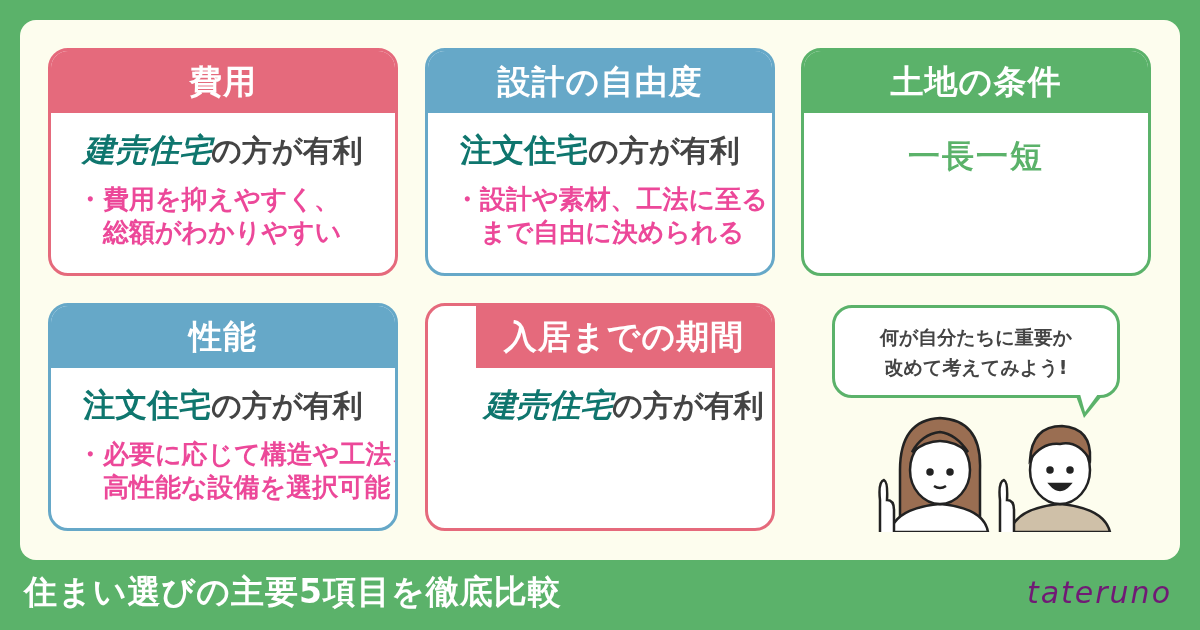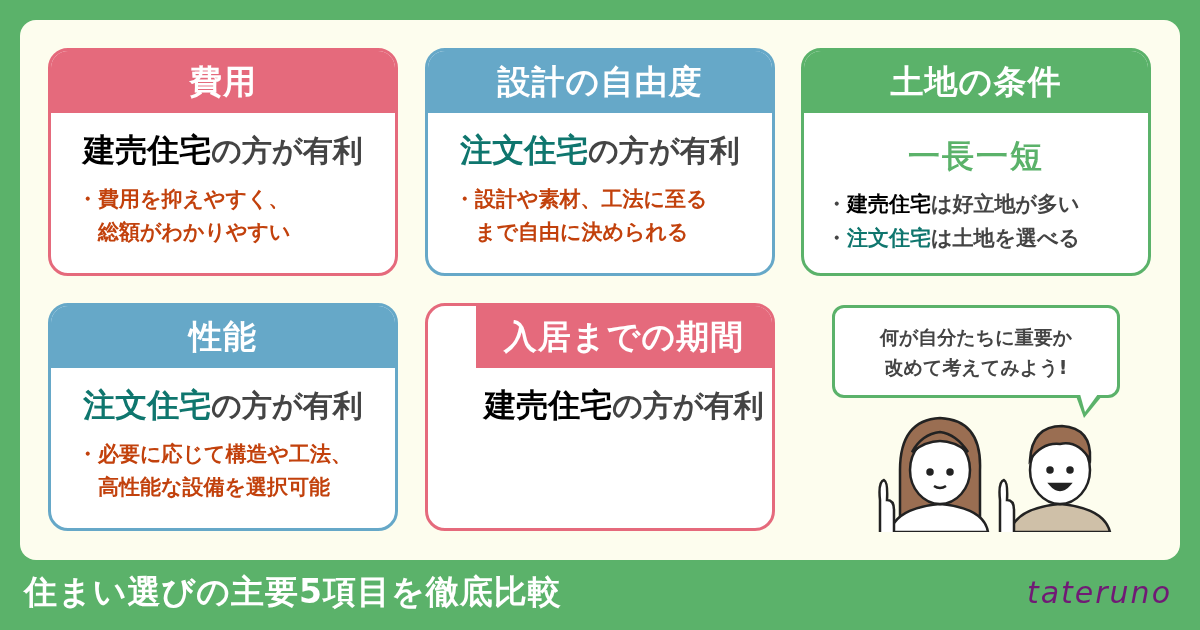--- a/index.html
+++ b/index.html
@@ -3,28 +3,28 @@
 <meta charset="utf-8">
 <style>
   * { box-sizing: border-box; margin: 0; padding: 0; }
   html, body { width: 1200px; height: 630px; overflow: hidden; }
   body { background: #5bb26a; font-family: "DejaVu Sans", sans-serif; position: relative; }
   .panel { position: absolute; left: 20px; top: 20px; width: 1160px; height: 540px; background: #fdfdee; border-radius: 16px; }
   .card { position: absolute; width: 350px; height: 228px; background: #fff; border: 3px solid; border-radius: 20px; overflow: hidden; }
   .card .head { height: 62px; display: flex; align-items: center; justify-content: center; color: #fff; font-size: 33px; font-weight: bold; letter-spacing: 1px; }
   .card .lead { text-align: center; margin-top: 16px; font-size: 30px; font-weight: bold; color: #444; white-space: nowrap; }
   .card .lead .hl { font-size: 32px; }
-  .card .desc { margin: 10px 0 0 26px; font-size: 21px; font-weight: bold; color: #c2410c; line-height: 33px; white-space: pre; }
+  .card .desc { margin: 10px 0 0 26px; font-size: 26px; font-weight: bold; color: #ec4899; line-height: 33px; white-space: pre; }
   .card .lead.center-green { color: #5bb26a; font-size: 32px; letter-spacing: 2px; margin-top: 22px; }
   .card .desc2 { margin: 8px 0 0 22px; font-size: 21px; font-weight: bold; color: #444; line-height: 34px; }
   .pink { border-color: #e56a7c; } .pink .head { background: #e56a7c; }
   .blue { border-color: #66a8c8; } .blue .head { background: #66a8c8; }
   .green { border-color: #5bb26a; } .green .head { background: #5bb26a; }
-  .c-pink { color: #000000; } .c-blue { color: #0f766e; }
-  .bubble { position: absolute; left: 832px; top: 305px; width: 288px; height: 93px; background: #fff; border: 3px solid #5bb26a; border-radius: 12px; display: flex; flex-direction: column; align-items: center; justify-content: center; font-size: 19px; font-weight: bold; color: #444; line-height: 30px; }
+  .c-pink { color: #0f766e; font-style: italic; } .c-blue { color: #0f766e; }
+  .bubble { position: absolute; left: 832px; top: 305px; width: 288px; height: 93px; background: #fff; border: 3px solid #5bb26a; border-radius: 20px; display: flex; flex-direction: column; align-items: center; justify-content: center; font-size: 19px; font-weight: bold; color: #444; line-height: 30px; }
   .bubble-tail { position: absolute; left: 1076px; top: 396px; width: 0; height: 0; border-left: 8px solid transparent; border-right: 18px solid transparent; border-top: 22px solid #5bb26a; }
   .bubble-tail-inner { position: absolute; left: 1080px; top: 394px; width: 0; height: 0; border-left: 5px solid transparent; border-right: 13px solid transparent; border-top: 18px solid #fff; }
   .people { position: absolute; left: 860px; top: 400px; width: 280px; height: 132px; }
   .footer-title { position: absolute; left: 24px; top: 570px; color: #fff; font-size: 33px; font-weight: bold; letter-spacing: 1px; }
   .brand { position: absolute; right: 28px; top: 575px; color: #701a75; font-size: 30px; letter-spacing: 2px; font-style: italic; }
 </style>
 </head>
 <body>
 
 <div class="panel"></div>
@@ -39,24 +39,20 @@
 <div class="card blue" style="left:425px;top:48px;">
   <div class="head">設計の自由度</div>
   <div class="lead"><span class="hl c-blue">注文住宅</span><span>の方が有利</span></div>
   <div class="desc">・設計や素材、工法に至る
 　まで自由に決められる</div>
 </div>
 
 <div class="card green" style="left:801px;top:48px;">
   <div class="head">土地の条件</div>
   <div class="lead center-green">一長一短</div>
-  <div class="desc2">
-    <div><span>・</span><span class="c-pink">建売住宅</span><span>は好立地が多い</span></div>
-    <div><span>・</span><span class="c-blue">注文住宅</span><span>は土地を選べる</span></div>
-  </div>
 </div>
 
 <div class="card blue" style="left:48px;top:303px;">
   <div class="head">性能</div>
   <div class="lead"><span class="hl c-blue">注文住宅</span><span>の方が有利</span></div>
   <div class="desc">・必要に応じて構造や工法、
 　高性能な設備を選択可能</div>
 </div>
 
 <div class="card pink" style="left:425px;top:303px;padding-left:48px;">

